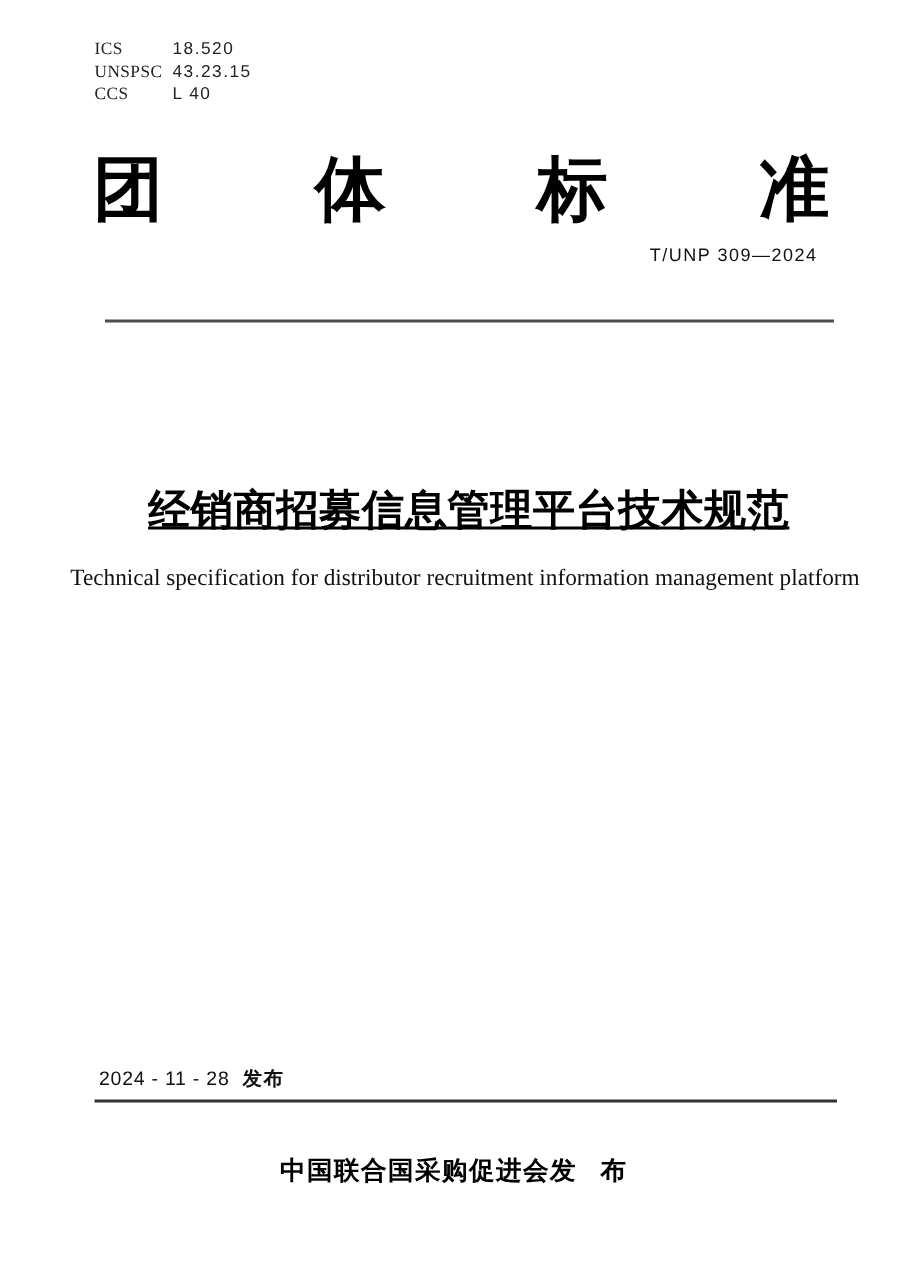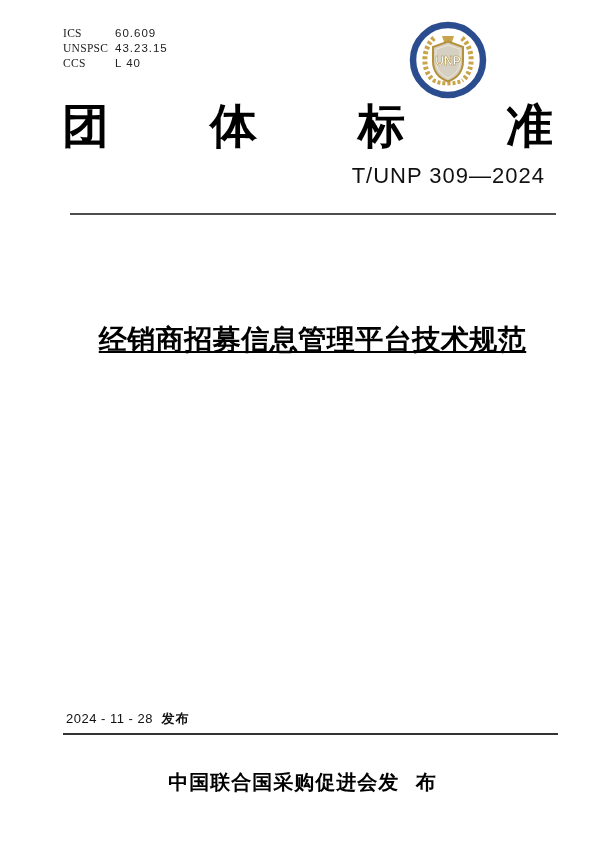--- a/index.html
+++ b/index.html
@@ -45,21 +45,21 @@
     font-weight: bold;
     color: #000;
     line-height: 1.1;
   }
 
   
   .std-number {
     position: absolute;
     right: 55px;
     top: 163px;
-    font-size: 22px;
+    font-size: 12px;
     letter-spacing: 1px;
     color: #111;
   }
 
   .rule-top {
     position: absolute;
     left: 70px;
     top: 213px;
     width: 486px;
     height: 2px;
@@ -115,75 +115,61 @@
 
   
   .publisher-row {
     position: absolute;
     left: 10px;
     right: 0;
     top: 769px;
     display: flex;
     justify-content: center;
     align-items: baseline;
-    font-size: 20px;
+    font-size: 17px;
     font-weight: bold;
     color: #000;
   }
   .publisher-name { letter-spacing: 1px; }
   .publish-label { letter-spacing: 6px; white-space: pre; }
 </style>
 </head>
 <body>
 
 <div class="page">
 
   <div class="codes">
     <div class="code-row">
       <span class="code-label">ICS</span>
-      <span class="code-value">60.609</span>
+      <span class="code-value">18.520</span>
     </div>
     <div class="code-row">
       <span class="code-label">UNSPSC</span>
       <span class="code-value">43.23.15</span>
     </div>
     <div class="code-row">
       <span class="code-label">CCS</span>
       <span class="code-value">L 40</span>
     </div>
   </div>
 
-  <div class="badge">
-    <svg width="78" height="78" viewBox="0 0 78 78">
-      <circle cx="39" cy="39" r="35" fill="#ffffff" stroke="#2b4d8f" stroke-width="6.5"></circle>
-
-      <path d="M25 17 C13.5 27 12.5 49 24 59" fill="none" stroke="#c9a44a" stroke-width="5" stroke-dasharray="3 2.2"></path>
-      <path d="M53 17 C64.5 27 65.5 49 54 59" fill="none" stroke="#c9a44a" stroke-width="5" stroke-dasharray="3 2.2"></path>
-      <path d="M24 59 C30 63.5 48 63.5 54 59" fill="none" stroke="#c9a44a" stroke-width="4" stroke-dasharray="3 2"></path>
-
-      <path d="M33 15 L45 15 L43 21 L35 21 Z" fill="#c9a44a"></path>
-
-      <path d="M39 20.5 L54 26 V40 C54 51 47 57.5 39 60.5 C31 57.5 24 51 24 40 V26 Z" fill="#d6d0c2" stroke="#b5913d" stroke-width="2"></path>
-      <path d="M39 24 L51 28.3 V40 C51 49 45 54.3 39 57 C33 54.3 27 49 27 40 V28.3 Z" fill="none" stroke="#eee8da" stroke-width="1"></path>
-      <text x="39" y="44" text-anchor="middle" font-size="12" font-weight="bold" font-family="Liberation Sans, sans-serif" fill="#ffffff" stroke="#a98c3a" stroke-width="0.5">UNP</text>
-    </svg>
-  </div>
 
   <div class="doc-type">
     <span>团</span>
     <span>体</span>
     <span>标</span>
     <span>准</span>
   </div>
 
   <div class="std-number">T/UNP 309—2024</div>
 
   <div class="rule-top"></div>
 
   <div class="title-cn">经销商招募信息管理平台技术规范</div>
+  <div class="title-en">Technical specification for distributor recruitment information management platform</div>
 
   <div class="dates">
     <div>
       <span class="date-num">2024 - 11 - 28</span>
       <span class="date-cn">发布</span>
     </div>
   </div>
 
   <div class="rule-bottom"></div>
 

